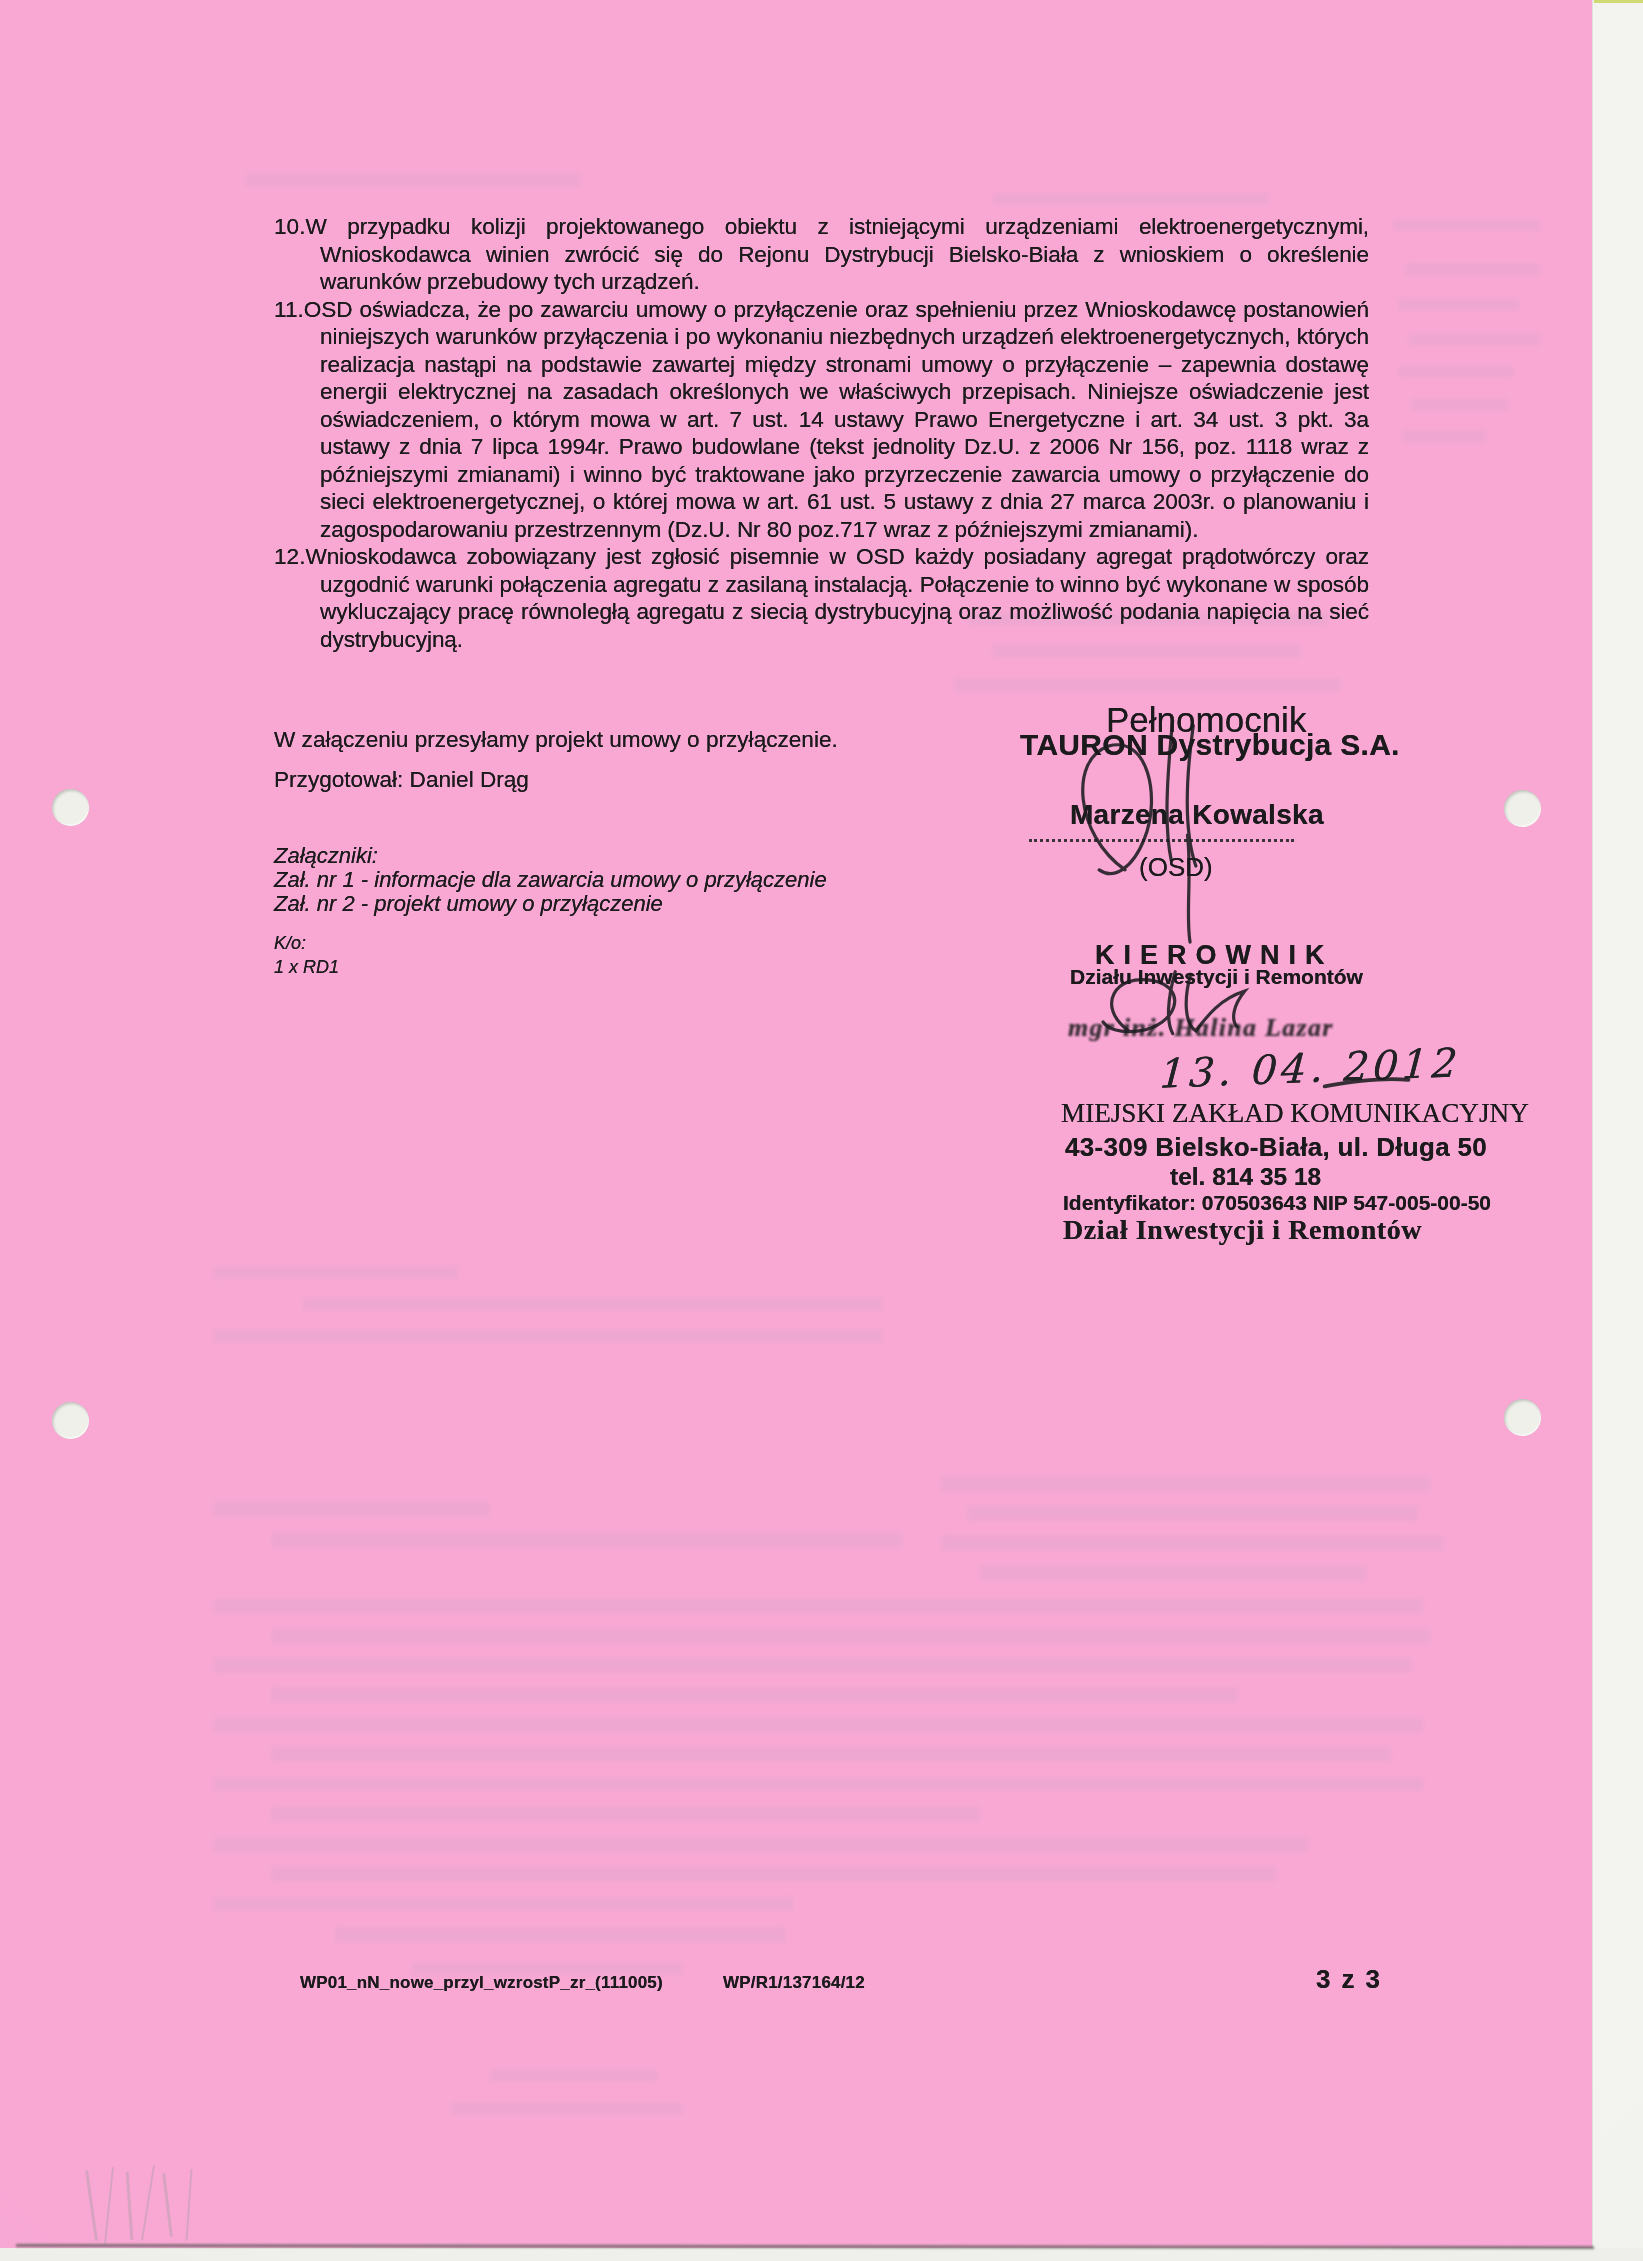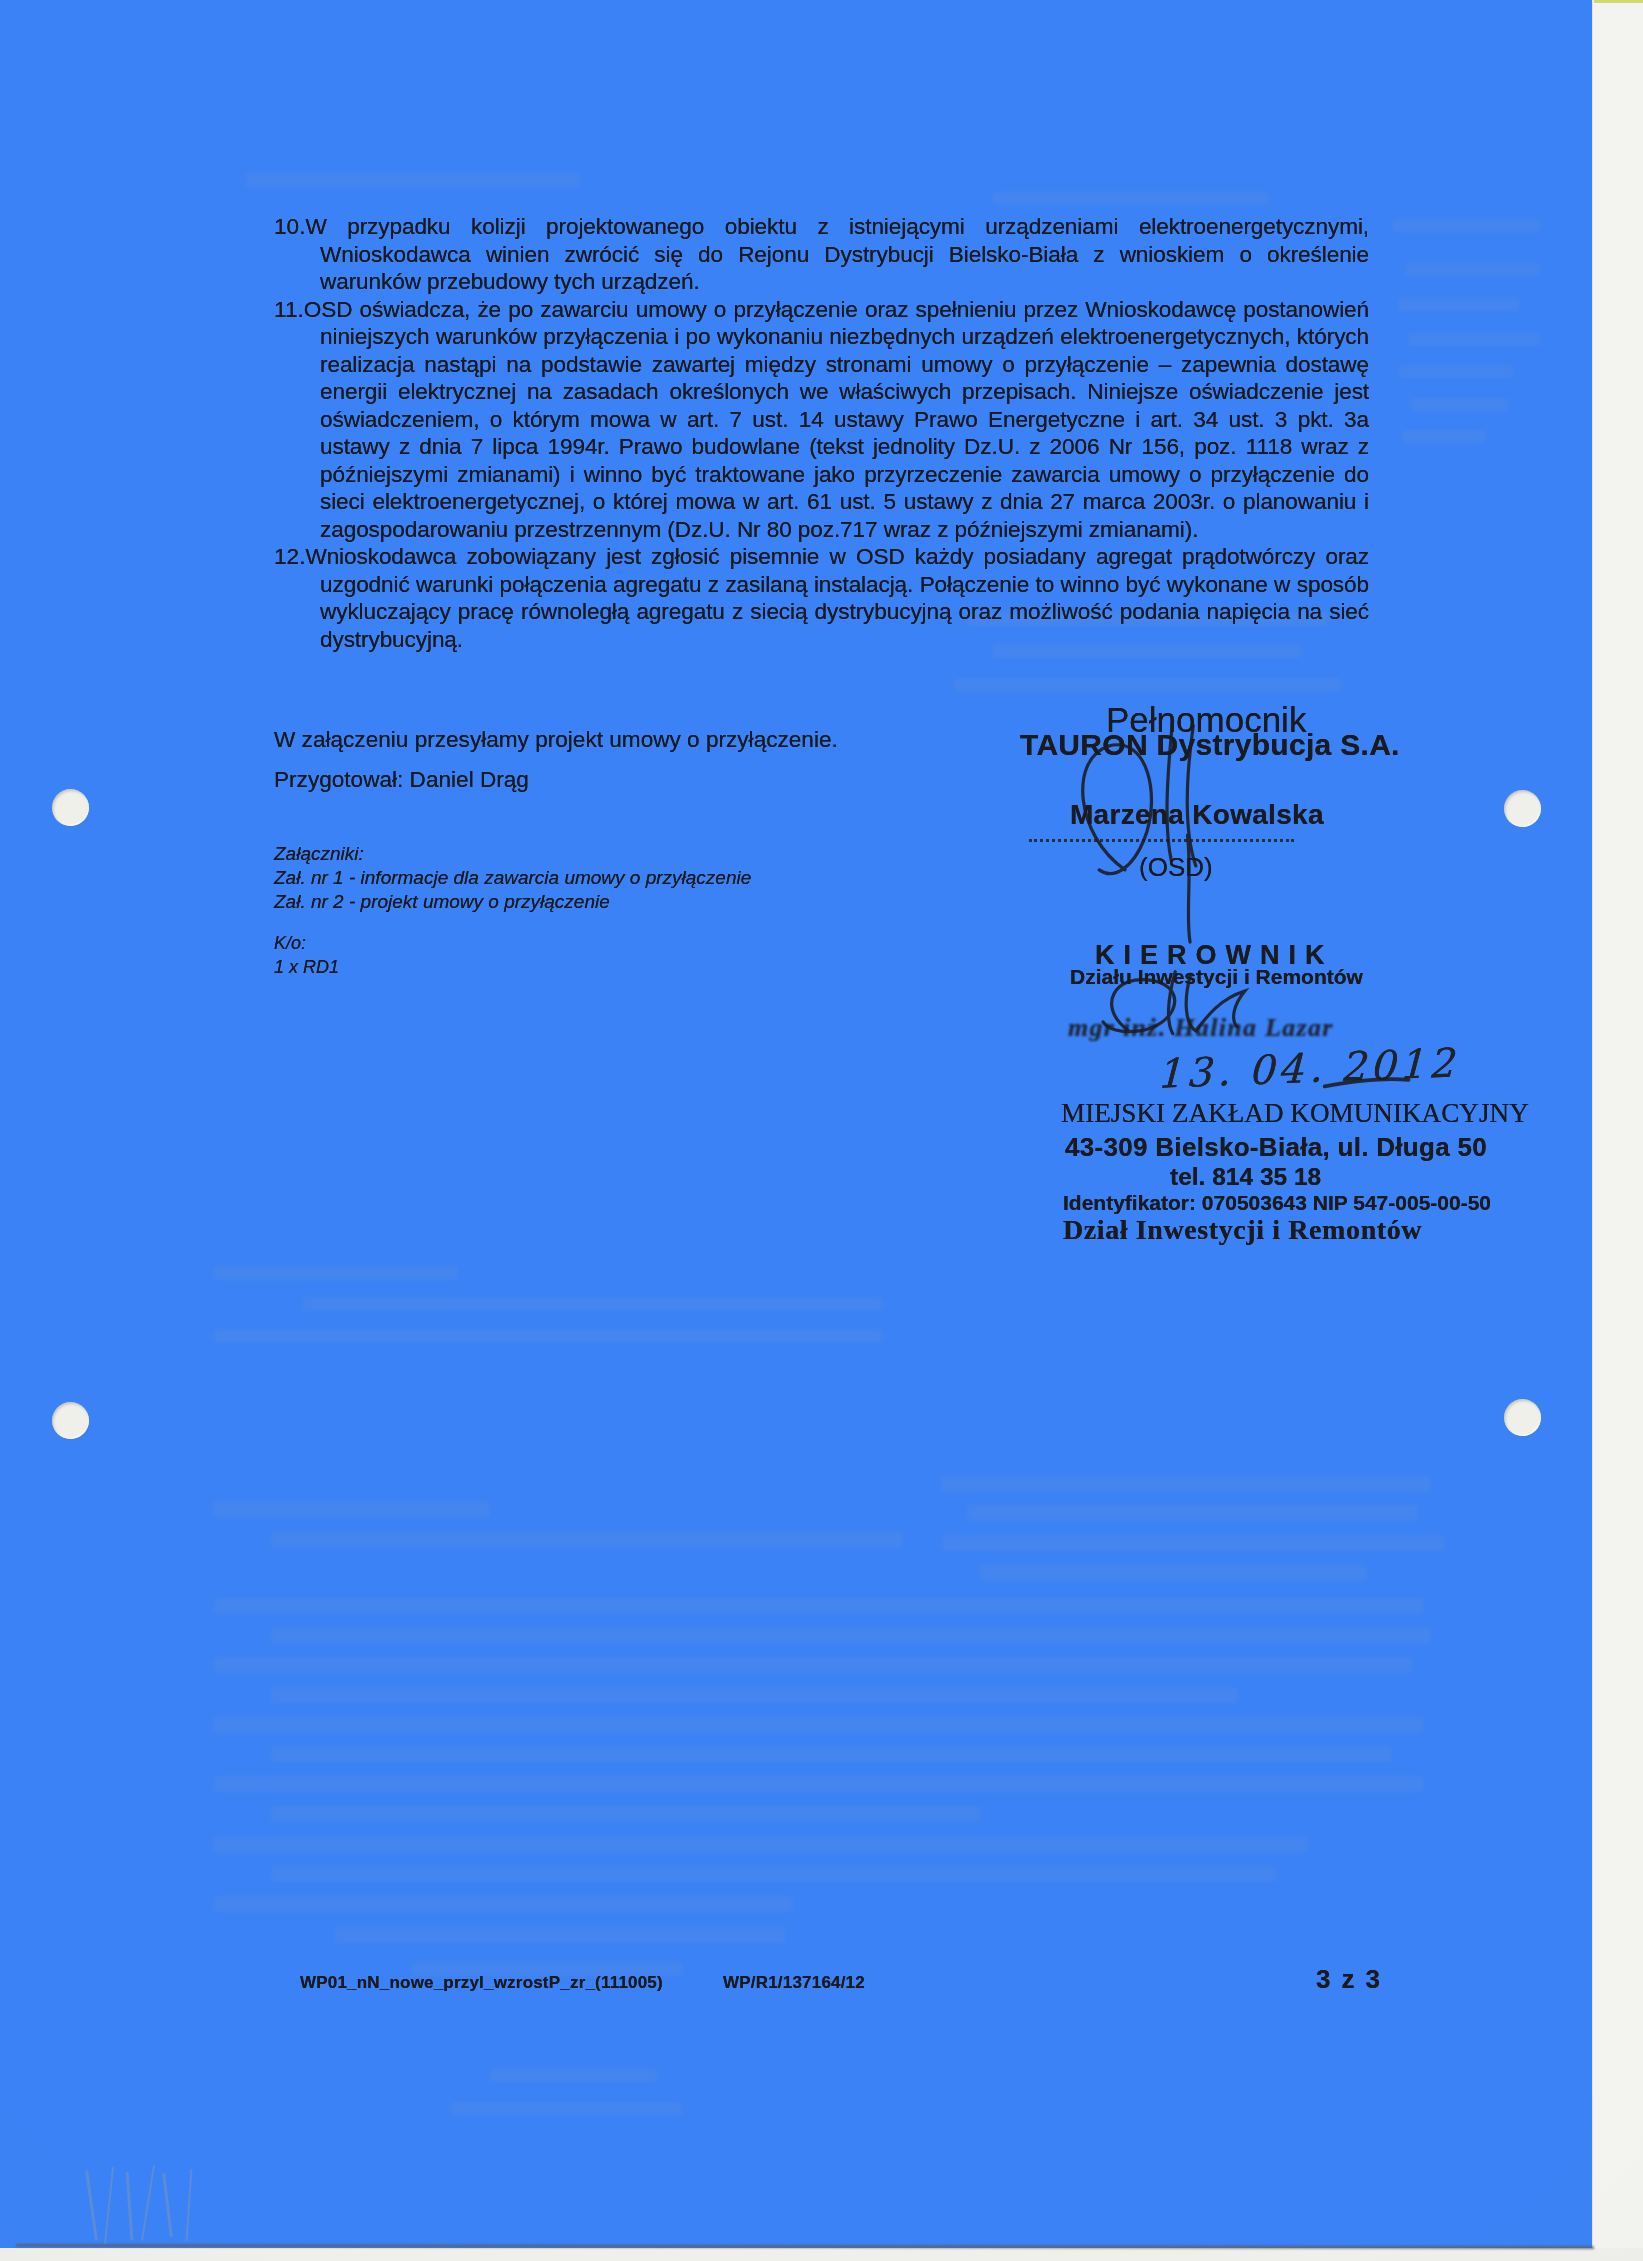--- a/index.html
+++ b/index.html
@@ -1,17 +1,17 @@
 <!DOCTYPE html>
 <html lang="pl" style="font-size:10.3px"><head>
 <meta charset="utf-8">
 <style>
   html,body{margin:0;padding:0;background:#e8e9e6;}
   #app{position:relative;width:1643px;height:2261px;overflow:hidden;
-       background:#3b82f6;font-family:"Liberation Sans",sans-serif;color:#1b1b1d;}
+       background:#f9a8d4;font-family:"Liberation Sans",sans-serif;color:#1b1b1d;}
   
   .scan-strip-right{position:absolute;right:0;top:0;width:50px;height:2261px;
        background:#f3f4ef;border-left:1.3px solid #e0e1dc;}
   .scan-strip-bottom{position:absolute;left:0;top:2248px;width:1643px;height:13px;background:#eff0eb;}
   .paper-bottom-edge{position:absolute;left:16px;top:2245px;width:1578px;height:2.6px;
        background:#5a5a58;filter:blur(0.9px);transform:rotate(0.08deg);opacity:.75;}
   .green-line{position:absolute;left:1594px;top:0;width:50px;height:3.2px;background:#c9d45c;opacity:.85;}
   
   .vignette{position:absolute;inset:0;pointer-events:none;
        background:radial-gradient(ellipse 120% 100% at 50% 45%, rgba(255,255,255,0) 60%, rgba(120,125,140,0.05) 100%);}
@@ -20,21 +20,21 @@
        box-shadow:inset 1.3px 1.9px 2.6px rgba(90,95,85,.28), inset -0.6px -1.3px 1.3px rgba(255,255,255,.8), 0 0 0.6px rgba(120,120,110,.35);}
   
   .doc{position:absolute;inset:0;filter:blur(0.3px);}
   .para-wrap{position:absolute;left:274px;top:213px;width:1095px;}
   .para{font-size:22.6px;line-height:27.5px;text-align:justify;
         padding-left:46px;text-indent:-46px;letter-spacing:-0.1px;
         text-shadow:0 0 0.5px rgba(20,20,22,.9);}
   .para .num{letter-spacing:0;}
   .para b{font-weight:bold;}
   .closing-line{position:absolute;left:274px;font-size:22.6px;text-shadow:0 0 0.5px rgba(20,20,22,.9);}
-  .ital{font-style:italic;font-size:19px;}
+  .ital{font-style:italic;font-size:22px;}
   
   .rc{position:absolute;text-shadow:0 0 0.5px rgba(15,15,18,.85);white-space:nowrap;}
   .dotline{position:absolute;border-bottom:3.9px dotted #26262a;opacity:.9;}
   .stamp-serif{font-family:"Liberation Serif",serif;}
   .blurry{filter:blur(0.9px);opacity:.88;}
   .handwrite{font-family:"DejaVu Serif",serif;font-style:italic;color:#222326;
              transform:rotate(-2.2deg) skewX(-6deg);}
   
   .ghost{position:absolute;background:#98a0b4;opacity:.10;filter:blur(1.9px);border-radius:2.6px;}
   .pencil{position:absolute;background:#9a9ca0;opacity:.35;filter:blur(0.6px);}

